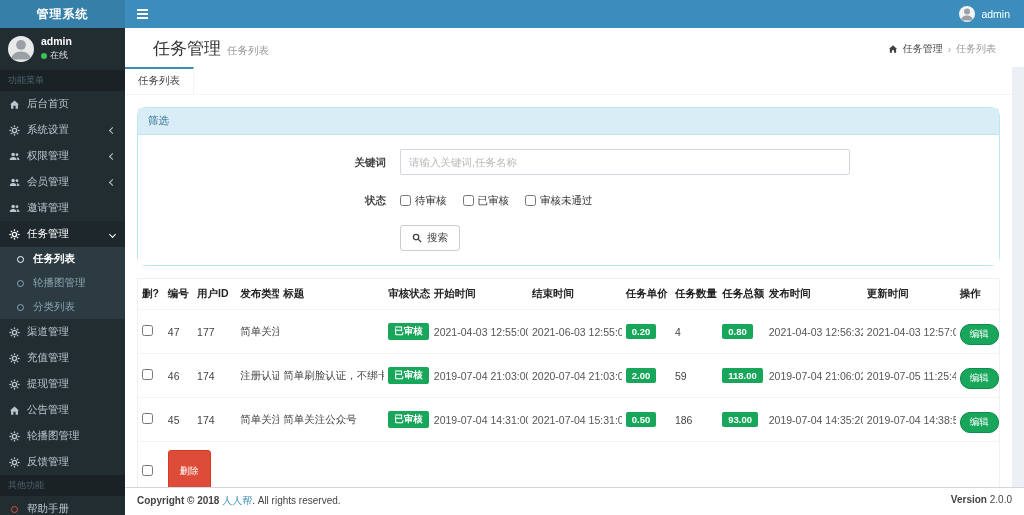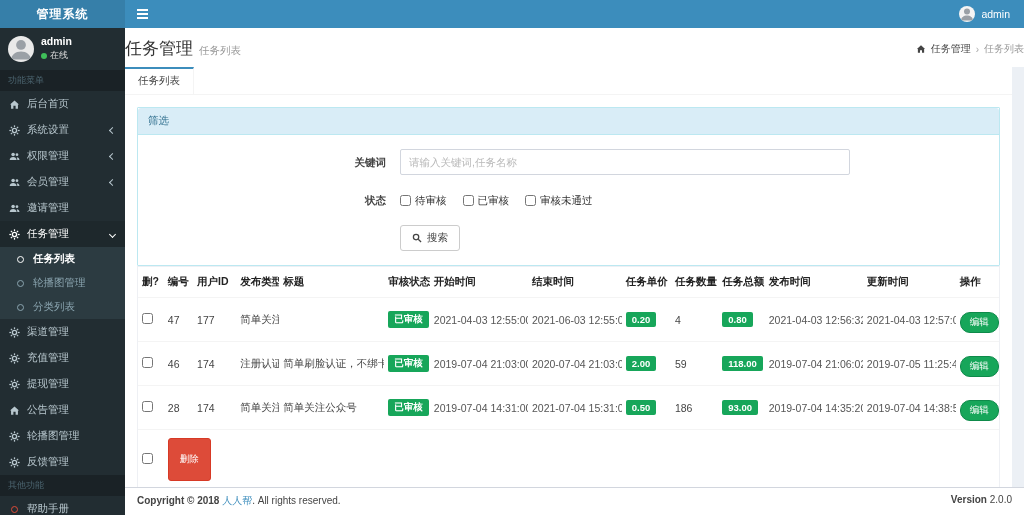--- a/index.html
+++ b/index.html
@@ -36,35 +36,35 @@
   .chev-down { transform:rotate(45deg); border-color:#fff; }
   .treeview-parent { background:#1e282c; color:#fff; }
   .submenu { background:#2c3b41; }
   .submenu .nav-item { padding:5px 8px 5px 14px; color:#8aa4af; }
   .submenu .nav-item.active { color:#fff; font-weight:bold; }
   .ring { width:7px; height:7px; border:1.6px solid currentColor; border-radius:50%; display:inline-block; }
   .ring-red { color:#dd4b39; }
 
   
   .main { flex:1; display:flex; flex-direction:column; min-width:0; background:#ecf0f5; }
-  .content-header { background:#fff; padding:9px 0 7px; display:flex; align-items:baseline; justify-content:space-between; }
+  .content-header { background:#fff; padding:9px 28px 7px; display:flex; align-items:baseline; justify-content:space-between; }
   .page-title { font-size:17px; color:#333; font-weight:normal; }
   .page-subtitle { font-size:10.5px; color:#999; margin-left:6px; }
   .breadcrumb { font-size:10px; color:#444; display:flex; align-items:center; gap:5px; }
   .breadcrumb .sep { color:#aaa; }
   .breadcrumb .current { color:#999; }
 
   .content { flex:1; padding:0 12px 0 0; overflow:hidden; }
   .tabs-box { background:#fff; }
   .tab-strip { display:flex; border-bottom:1px solid #f4f4f4; }
   .tab { padding:5px 13px 6px; font-size:10.5px; color:#444; background:#fff; border-top:2px solid #3c8dbc; border-right:1px solid #f4f4f4; cursor:pointer; }
   .box-body { padding:12px; }
 
   
-  .panel { border:1px solid #bce8f1; border-radius:1px; }
+  .panel { border:1px solid #bce8f1; border-radius:9px; margin-bottom:12px; }
   .panel-head { background:#d9edf7; color:#31708f; font-size:10.5px; padding:6px 10px; border-bottom:1px solid #bce8f1; border-radius:3px 3px 0 0; }
   .panel-body { padding:14px 12px 12px; background:#fff; }
   .form-row { display:flex; margin-bottom:12px; align-items:center; }
   .form-row:last-child { margin-bottom:2px; }
   .form-label { width:250px; flex:0 0 250px; text-align:right; padding-right:14px; font-weight:bold; color:#444; font-size:10.5px; line-height:26px; }
   .keyword-input { width:450px; height:26px; border:1px solid #d2d6de; border-radius:2px; padding:0 8px; font-size:10.5px; color:#333; font-family:inherit; }
   .keyword-input::placeholder { color:#b9b9b9; }
   .checks { display:flex; gap:16px; line-height:26px; font-size:10.5px; color:#333; }
   .checks label { display:flex; align-items:center; gap:4px; cursor:pointer; }
   .checks input { width:11px; height:11px; }
@@ -425,21 +425,21 @@
                     <td class="time">2020-07-04 21:03:00</td>
                     <td><span class="badge-green">2.00</span></td>
                     <td>59</td>
                     <td><span class="badge-green">118.00</span></td>
                     <td class="time">2019-07-04 21:06:02</td>
                     <td class="time">2019-07-05 11:25:45</td>
                     <td><button class="btn-edit">编辑</button></td>
                   </tr>
                   <tr>
                     <td><input type="checkbox" style=""></td>
-                    <td>28</td>
+                    <td>45</td>
                     <td>174</td>
                     <td>简单关注</td>
                     <td>简单关注公众号</td>
                     <td><span class="badge-green">已审核</span></td>
                     <td class="time">2019-07-04 14:31:00</td>
                     <td class="time">2021-07-04 15:31:00</td>
                     <td><span class="badge-green">0.50</span></td>
                     <td>186</td>
                     <td><span class="badge-green">93.00</span></td>
                     <td class="time">2019-07-04 14:35:20</td>

